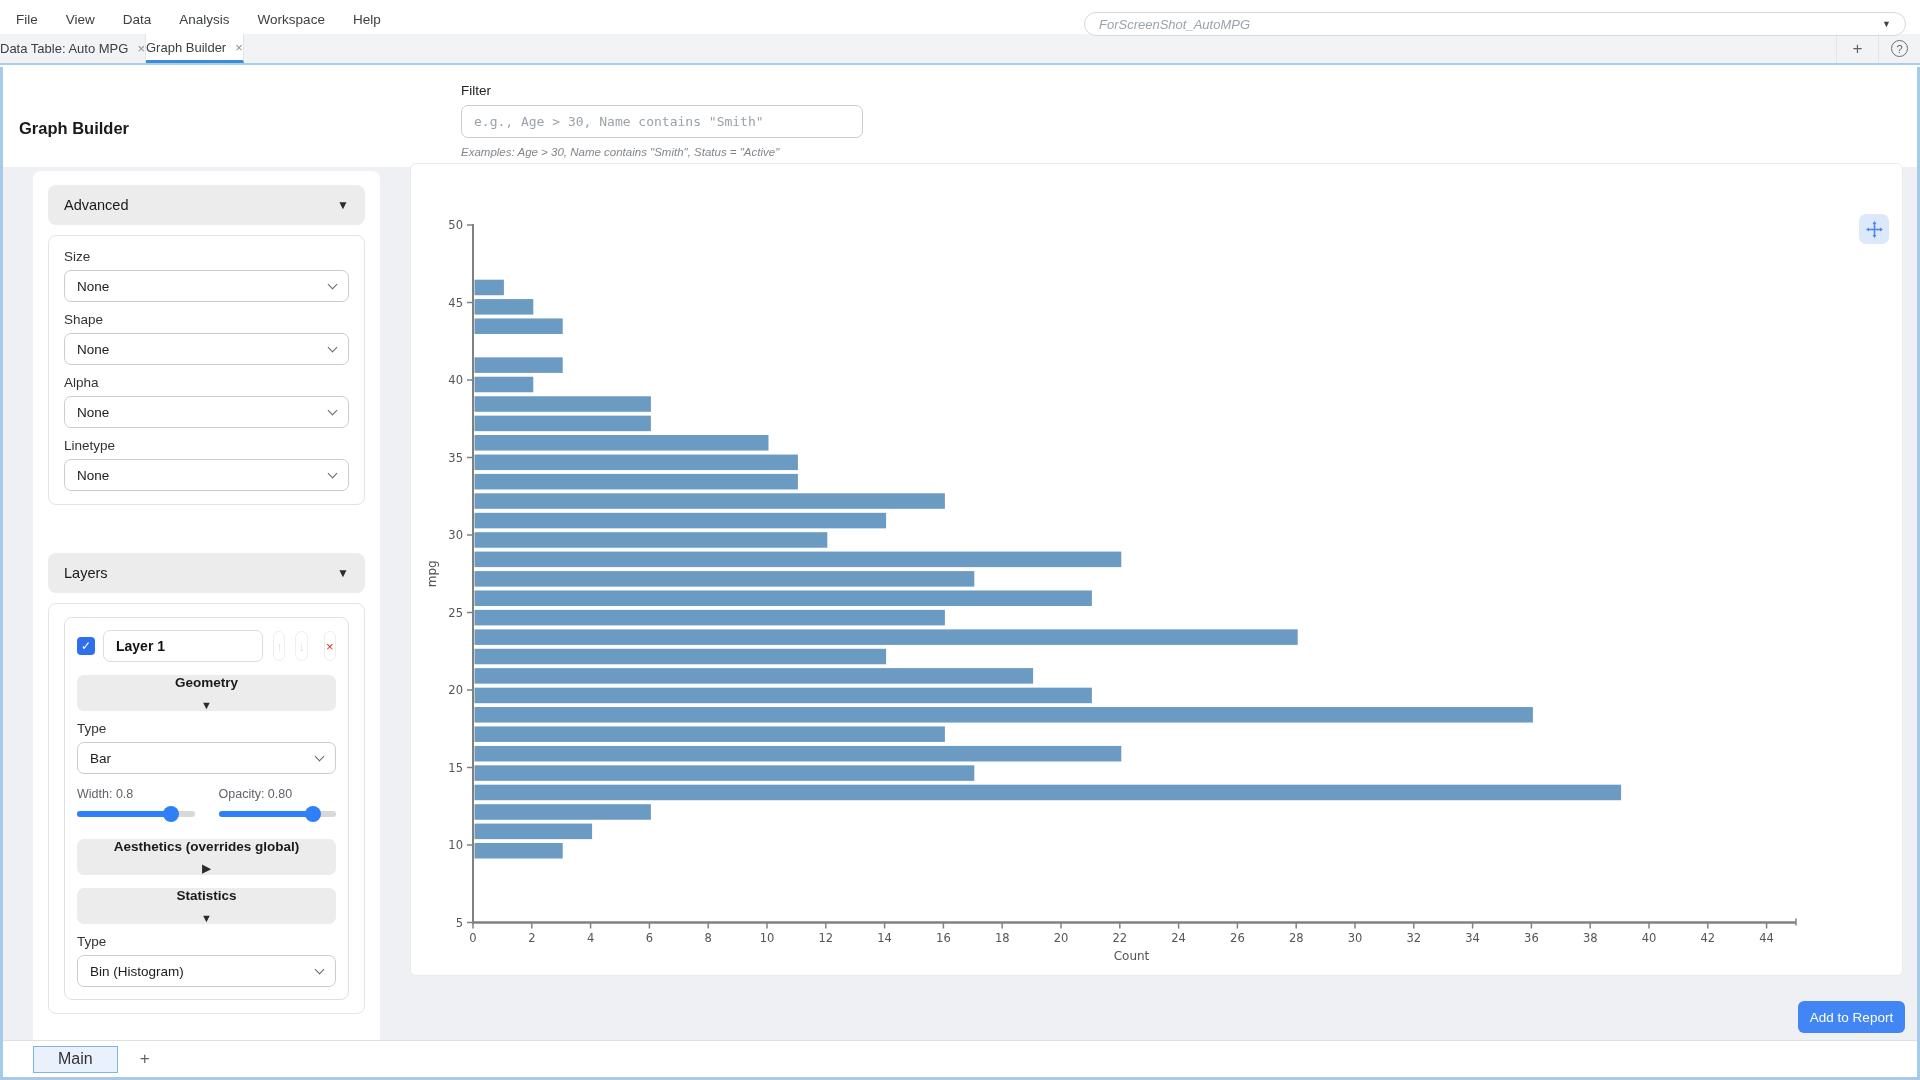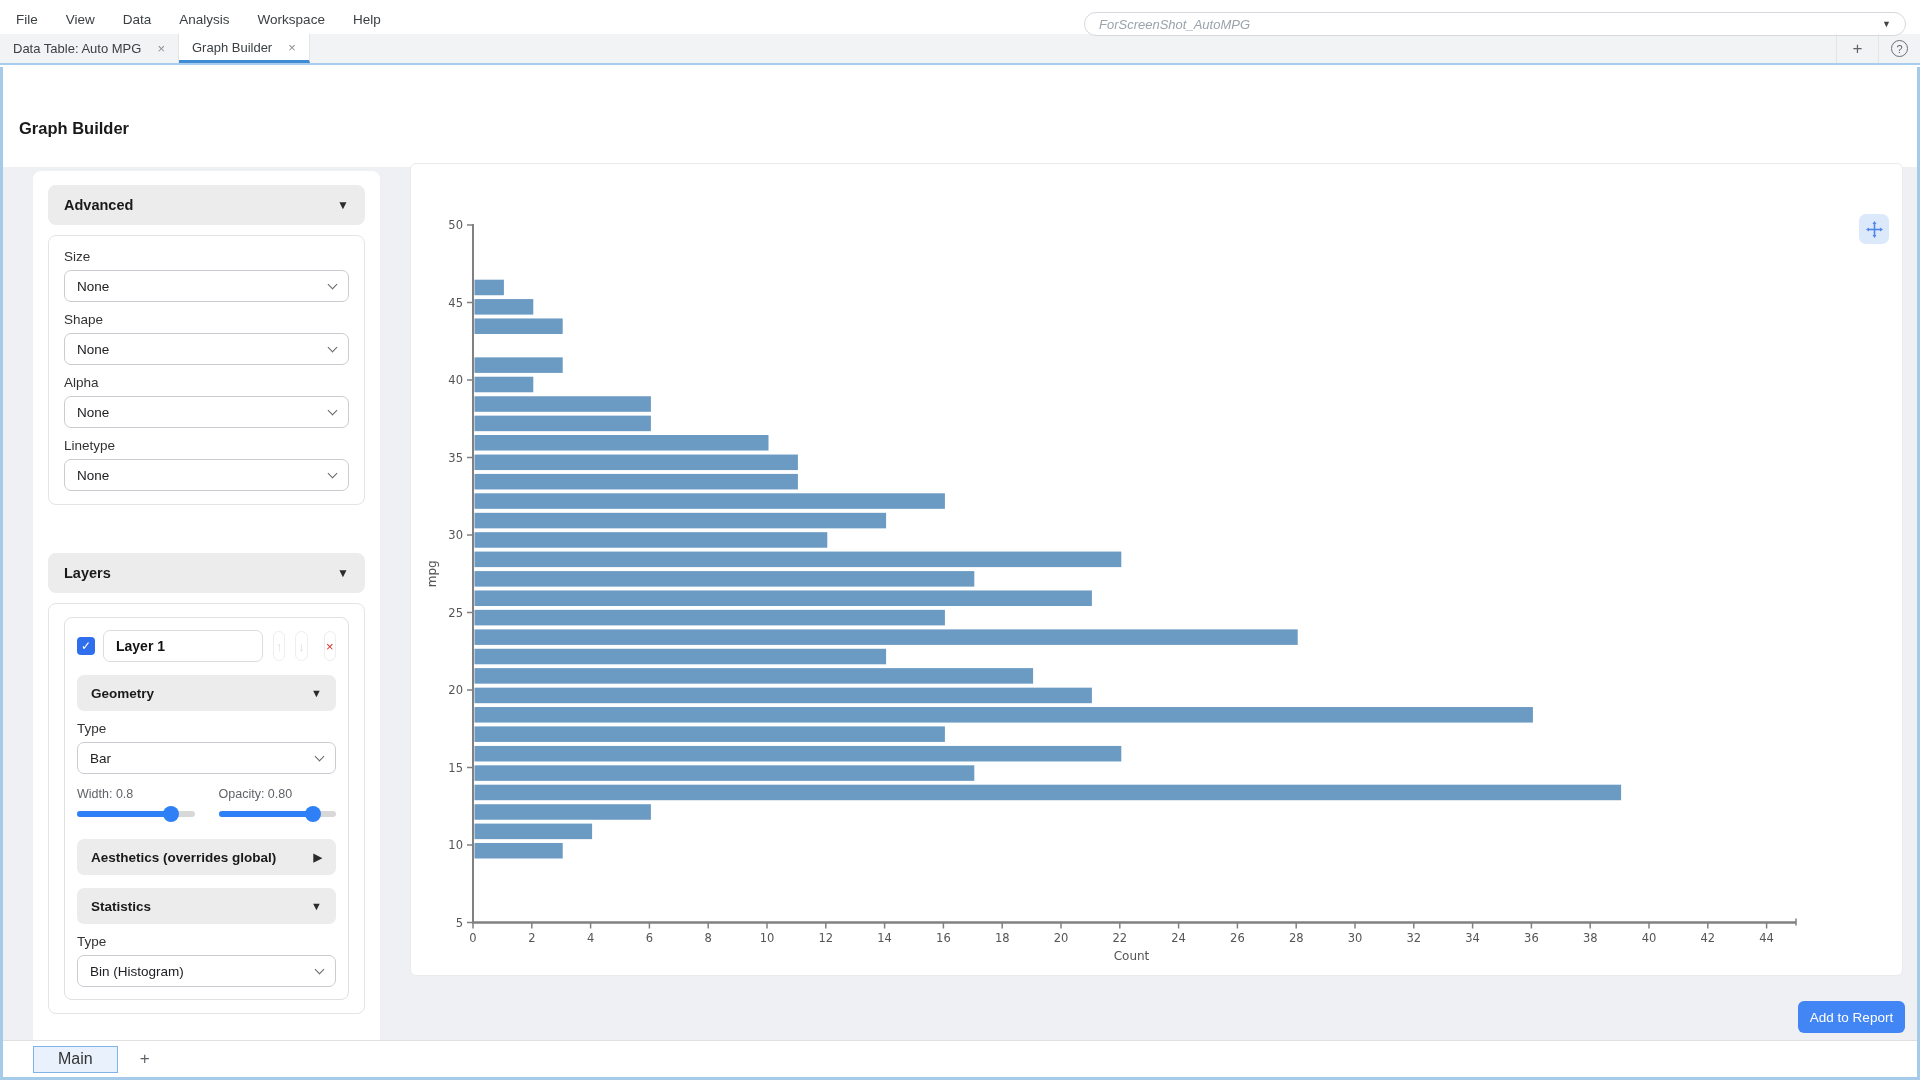--- a/index.html
+++ b/index.html
@@ -9,21 +9,21 @@
   
   .menubar { height:34px; display:flex; background:#fff; padding:12px 14px 0 16px; }
   .menu-item { font-size:13.5px; color:#3c4043; padding:0 14px 0 0; margin-right:14px; cursor:default; }
   .title-pill { margin-left:auto; width:822px; height:24px; border:1px solid #d5d9dd; border-radius:13px;
     display:flex; align-items:center; padding:0 14px; background:#fff; }
   .title-pill .wsname { font-size:13px; font-style:italic; color:#9aa2aa; }
   .title-pill .caret { margin-left:auto; font-size:9px; color:#444; }
 
   
   .tabbar { height:31px; background:#f1f3f5; display:flex; align-items:stretch; border-bottom:2px solid #a9cdec; }
-  .tab { display:flex; align-items:center; gap:16px; padding:0 13px; font-size:13px; color:#3c4043;
+  .tab { display:flex; align-items:center; gap:9px; padding:0 0; font-size:13px; color:#3c4043;
     border-right:1px solid #e2e4e6; cursor:default; }
   .tab.active { background:#fff; border-bottom:3px solid #3f8cd5; }
   .tab-close { color:#8a8f94; font-size:13px; }
   .tabbar-right { margin-left:auto; display:flex; align-items:stretch; }
   .tb-btn { display:flex; align-items:center; justify-content:center; width:42px; border-left:1px solid #e2e4e6; color:#5f6368; }
   .plus-glyph { font-size:17px; }
   .help-circle { width:17px; height:17px; border:1.5px solid #6b7075; border-radius:50%; display:flex;
     align-items:center; justify-content:center; font-size:11px; color:#5f6368; }
 
   
@@ -42,39 +42,39 @@
   .filter-label { font-size:13.5px; color:#202124; margin-bottom:7px; }
   .filter-input { width:100%; height:33px; border:1px solid #c9cdd1; border-radius:7px; padding:0 12px;
     font-family:"DejaVu Sans Mono",monospace; font-size:13px; color:#202124; }
   .filter-input::placeholder { color:#9aa2aa; }
   .filter-examples { margin-top:8px; font-size:11.5px; font-style:italic; color:#80868b; }
 
   
   .sidebar { position:absolute; left:30px; top:104px; width:347px; bottom:37px; background:#fff;
     border-radius:8px 8px 0 0; padding:14px 15px; overflow:hidden; }
   .section-hdr { height:40px; background:#ececec; border-radius:8px; display:flex; align-items:center;
-    justify-content:space-between; padding:0 16px; font-size:14.5px; font-weight:bold; color:#1a1a1a; }
+    justify-content:space-between; padding:0 16px; font-size:14.5px; font-weight:normal; color:#1a1a1a; }
   .tri { font-size:12px; color:#2b2b2b; }
   .section-body { border:1px solid #e4e4e4; border-radius:8px; background:#fff; margin-top:10px; padding:13px 15px; }
   .field-label { font-size:13.5px; color:#333; margin:10px 0 6px; }
   .field-label.first { margin-top:0; }
   .sm-select { height:32px; border-radius:7px; }
   .gap-between-sections { height:48px; }
 
   .layer-card { border:1px solid #e0e0e0; border-radius:8px; padding:12px; }
   .layer-row { display:flex; align-items:center; gap:8px; }
   .checkbox { width:18px; height:18px; background:#2f6fed; border-radius:4px; color:#fff; font-size:12px;
     display:flex; align-items:center; justify-content:center; flex:none; }
   .layer-name-input { width:160px; height:32px; border:1px solid #ddd; border-radius:7px; padding:0 12px;
     font-size:14px; font-weight:bold; font-family:"Liberation Sans",sans-serif; color:#111; }
   .mini-btn { width:29px; height:30px; border:1px solid #eee; border-radius:7px; background:#fff;
     display:flex; align-items:center; justify-content:center; font-size:13px; color:#ddd; margin-left:2px; }
   .mini-btn.del { color:#d93025; border-color:#eee; margin-left:8px; }
   .sub-hdr { height:36px; background:#ececec; border-radius:7px; display:flex; align-items:center;
-    justify-content:space-between; padding:0 14px; font-size:13.5px; font-weight:bold; color:#1a1a1a; margin-top:13px; }
+    justify-content:space-between; padding:0 14px; font-size:13.5px; font-weight:bold; color:#1a1a1a; margin-top:13px;flex-direction:column; }
   .sub-hdr .tri { font-size:11px; }
   .slider-row { display:flex; gap:24px; margin-top:13px; }
   .slider-col { flex:1; }
   .slider-label { font-size:12.5px; color:#5f6368; margin-bottom:10px; }
   .slider { height:6px; background:#d8d8d8; border-radius:3px; position:relative; }
   .slider-fill { position:absolute; left:0; top:0; height:6px; background:#2f80f7; border-radius:3px; }
   .slider-thumb { position:absolute; top:-5px; width:16px; height:16px; border-radius:50%; background:#2f80f7;
     transform:translateX(-50%); }
   .binwidth-input { width:100%; height:31px; border:1px solid #c9cdd1; border-radius:6px; padding:0 10px;
     font-size:13px; font-family:"Liberation Sans",sans-serif; color:#202124; }
@@ -128,20 +128,25 @@
     <div class="tb-btn">
       <span class="help-circle">?</span>
     </div>
   </div>
 </div>
 
 <div class="content">
 
   <div class="builder-header">
     <div class="builder-title">Graph Builder</div>
+    <div class="filter-block">
+      <div class="filter-label">Filter</div>
+      <input class="filter-input" placeholder="e.g., Age &gt; 30, Name contains &quot;Smith&quot;" style="">
+      <div class="filter-examples">Examples: Age &gt; 30, Name contains "Smith", Status = "Active"</div>
+    </div>
   </div>
 
   <div class="sidebar">
 
     <div class="section-hdr">
       <span>Advanced</span>
       <span class="tri">▼</span>
     </div>
     <div class="section-body">
       <div class="field-label first">Size</div>

